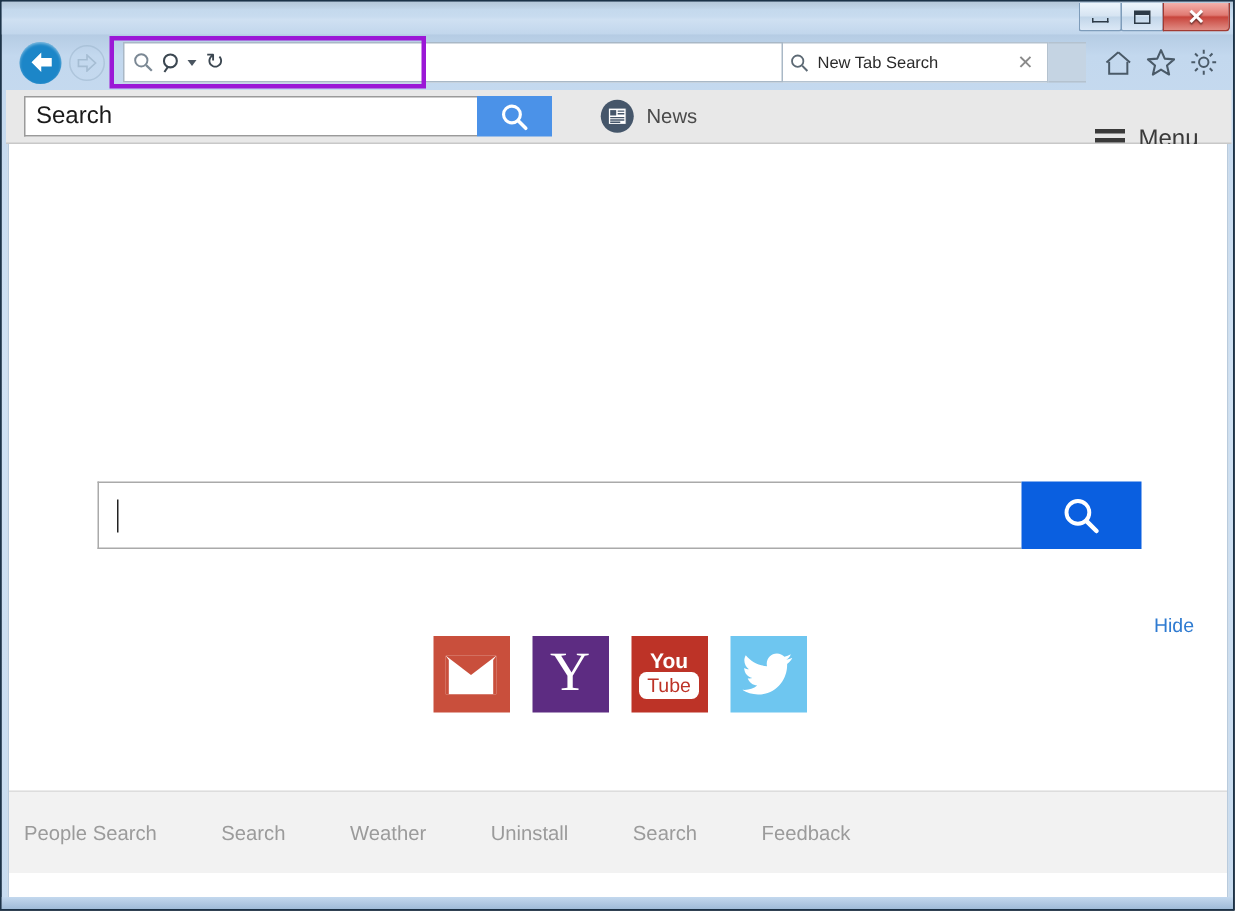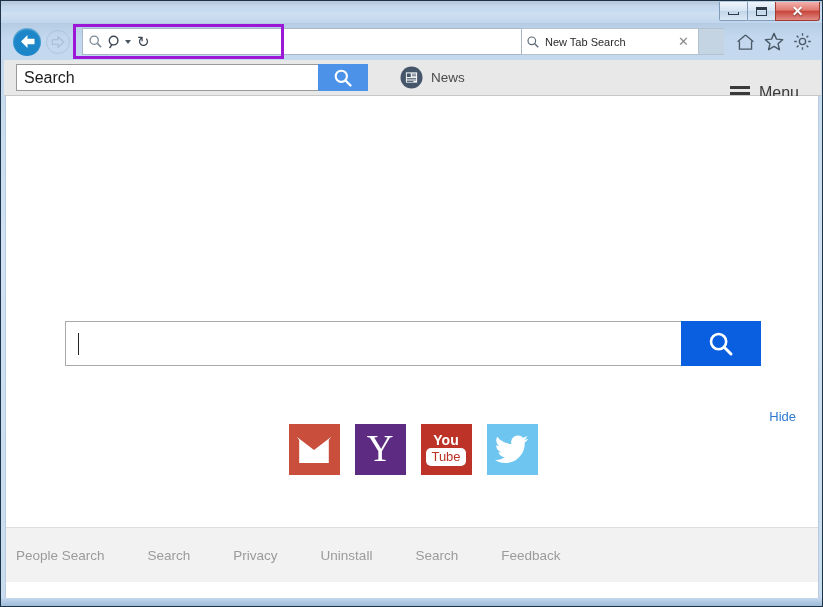--- a/index.html
+++ b/index.html
@@ -529,21 +529,21 @@
                    0.9 2.9 3.6 5 6.7 5.1 -2.5 2 -5.6 3.1 -8.9 3.1 -0.6 0 -1.2 0 -1.7 -0.1
                    3.2 2.1 7 3.3 11.1 3.3 13.3 0 20.6 -11.1 20.6 -20.7 0 -0.3 0 -0.6 0 -0.9
                    1.4 -1 2.6 -2.3 3.5 -3.8 z" fill="#ffffff"></path>
         </svg>
       </div>
     </div>
 
     <div class="footer">
       <a>People Search</a>
       <a>Search</a>
-      <a>Privacy</a>
+      <a>Weather</a>
       <a>Uninstall</a>
       <a>Search</a>
       <a>Feedback</a>
     </div>
   </div>
 
   <div class="win-bottom"></div>
 </div>
 
 </body></html>

